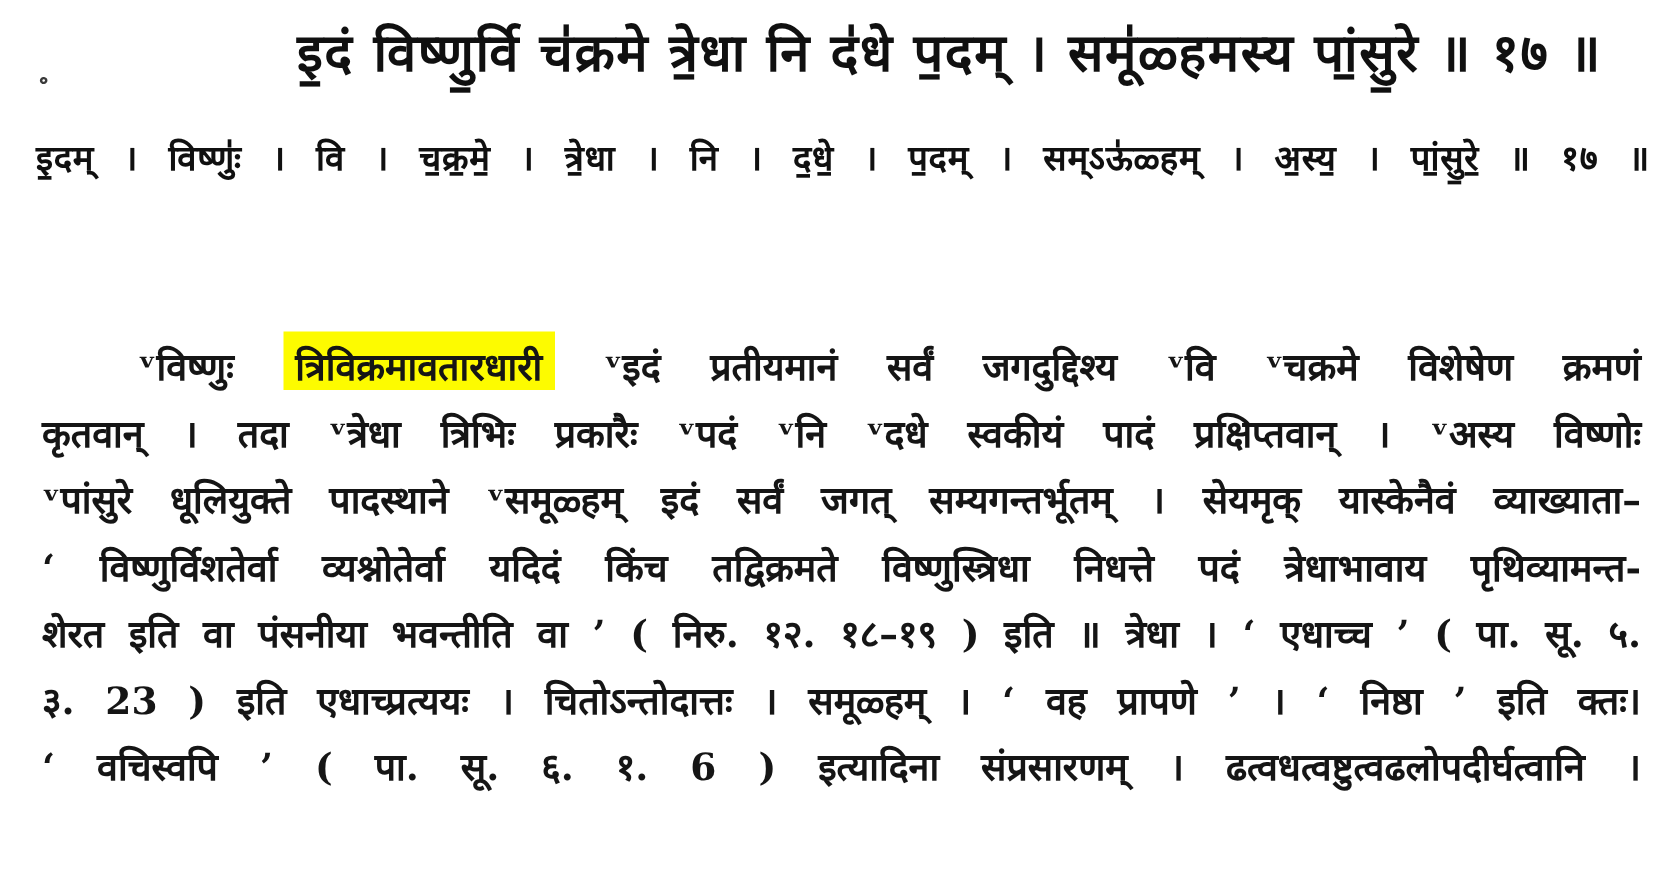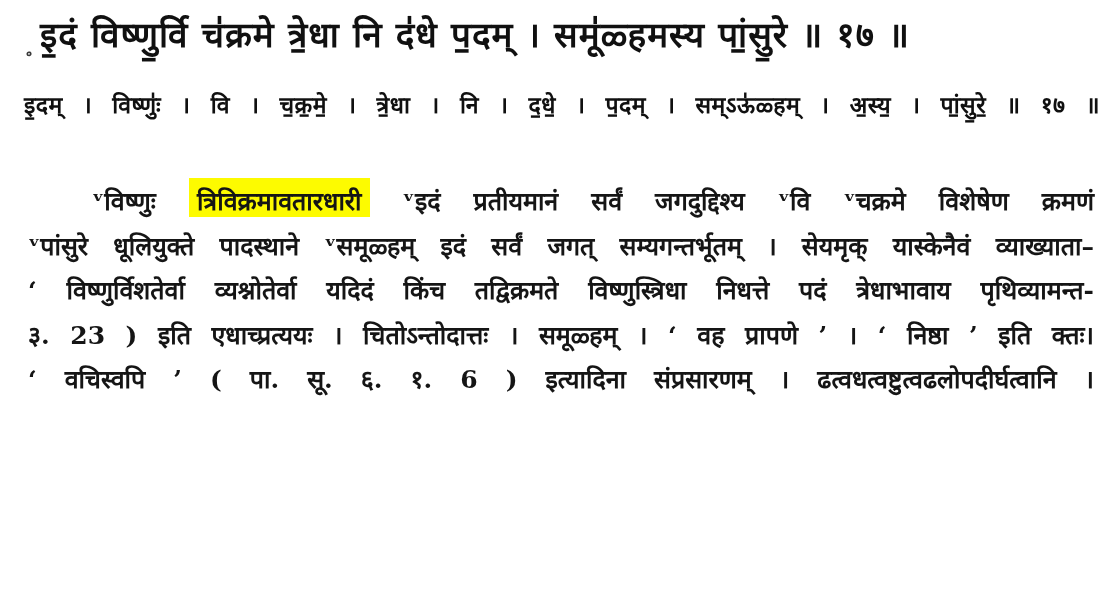--- a/index.html
+++ b/index.html
@@ -18,21 +18,21 @@
     left: 26px; top: 44px;
     font-size: 15px;
     font-weight: bold;
     color: #3a3a3a;
     transform: rotate(-8deg);
   }
   
   .samhita {
     position: absolute;
     left: 40px; right: 40px; top: 10px;
-    text-align: left;
+    text-align: right;
     font-size: 35px;
     font-weight: bold;
     letter-spacing: 1px;
     white-space: nowrap;
     color: #101010;
   }
   
   .pada {
     position: absolute;
     left: 24px; right: 8px; top: 88px;
@@ -53,21 +53,21 @@
     line-height: 44.5px;
     color: #151515;
   }
   .cline {
     text-align: justify;
     text-align-last: justify;
     height: 44.5px;
     overflow: visible;
     white-space: nowrap;
   }
-  .cline.first { padding-left: 64px; }
+  .cline.first { padding-left: 64px; margin-top: 43px; }
   .hl {
     background: #fdfb00;
     padding: 9px 8px 1px 8px;
     box-decoration-break: clone;
   }
   
   .clipped-strip {
     position: absolute;
     left: 28px; top: 583px;
     width: 800px; height: 9px;
@@ -103,22 +103,24 @@
 
   <span class="margin-artifact">॰</span>
 
   <div class="samhita">इ॒दं विष्णु॒र्वि च॑क्रमे त्रे॒धा नि द॑धे प॒दम् । समू॑ळ्हमस्य पां॒सु॒रे ॥ १७ ॥</div>
 
   <div class="pada">इ॒दम् । विष्णुः॑ । वि । च॒क्र॒मे॒ । त्रे॒धा । नि । द॒धे॒ । प॒दम् । सम्ऽऊ॑ळ्हम् । अ॒स्य॒ । पां॒सु॒रे॒ ॥ १७ ॥</div>
 
   <div class="commentary">
     <div class="cline first"><span>ᵛविष्णुः </span><span class="hl">त्रिविक्रमावतारधारी</span><span> ᵛइदं प्रतीयमानं सर्वं जगदुद्दिश्य ᵛवि ᵛचक्रमे विशेषेण क्रमणं</span></div>
 
+    <div class="cline">कृतवान् । तदा ᵛत्रेधा त्रिभिः प्रकारैः ᵛपदं ᵛनि ᵛदधे स्वकीयं पादं प्रक्षिप्तवान् । ᵛअस्य विष्णोः</div>
     <div class="cline">ᵛपांसुरे धूलियुक्ते पादस्थाने ᵛसमूळ्हम् इदं सर्वं जगत् सम्यगन्तर्भूतम् । सेयमृक् यास्केनैवं व्याख्याता–</div>
     <div class="cline">‘ विष्णुर्विशतेर्वा व्यश्नोतेर्वा यदिदं किंच तद्विक्रमते विष्णुस्त्रिधा निधत्ते पदं त्रेधाभावाय पृथिव्यामन्त-</div>
+    <div class="cline">शेरत इति वा पंसनीया भवन्तीति वा ’ ( निरु. १२. १८–१९ ) इति ॥ त्रेधा । ‘ एधाच्च ’ ( पा. सू. ५.</div>
     <div class="cline">३. 23 ) इति एधाच्प्रत्ययः । चितोऽन्तोदात्तः । समूळ्हम् । ‘ वह प्रापणे ’ । ‘ निष्ठा ’ इति क्तः।</div>
     <div class="cline">‘ वचिस्वपि ’ ( पा. सू. ६. १. 6 ) इत्यादिना संप्रसारणम् । ढत्वधत्वष्टुत्वढलोपदीर्घत्वानि ।</div>
   </div>
 
   <div class="clipped-strip">
     <div class="remnant"></div>
   </div>
 
 </div>
 

